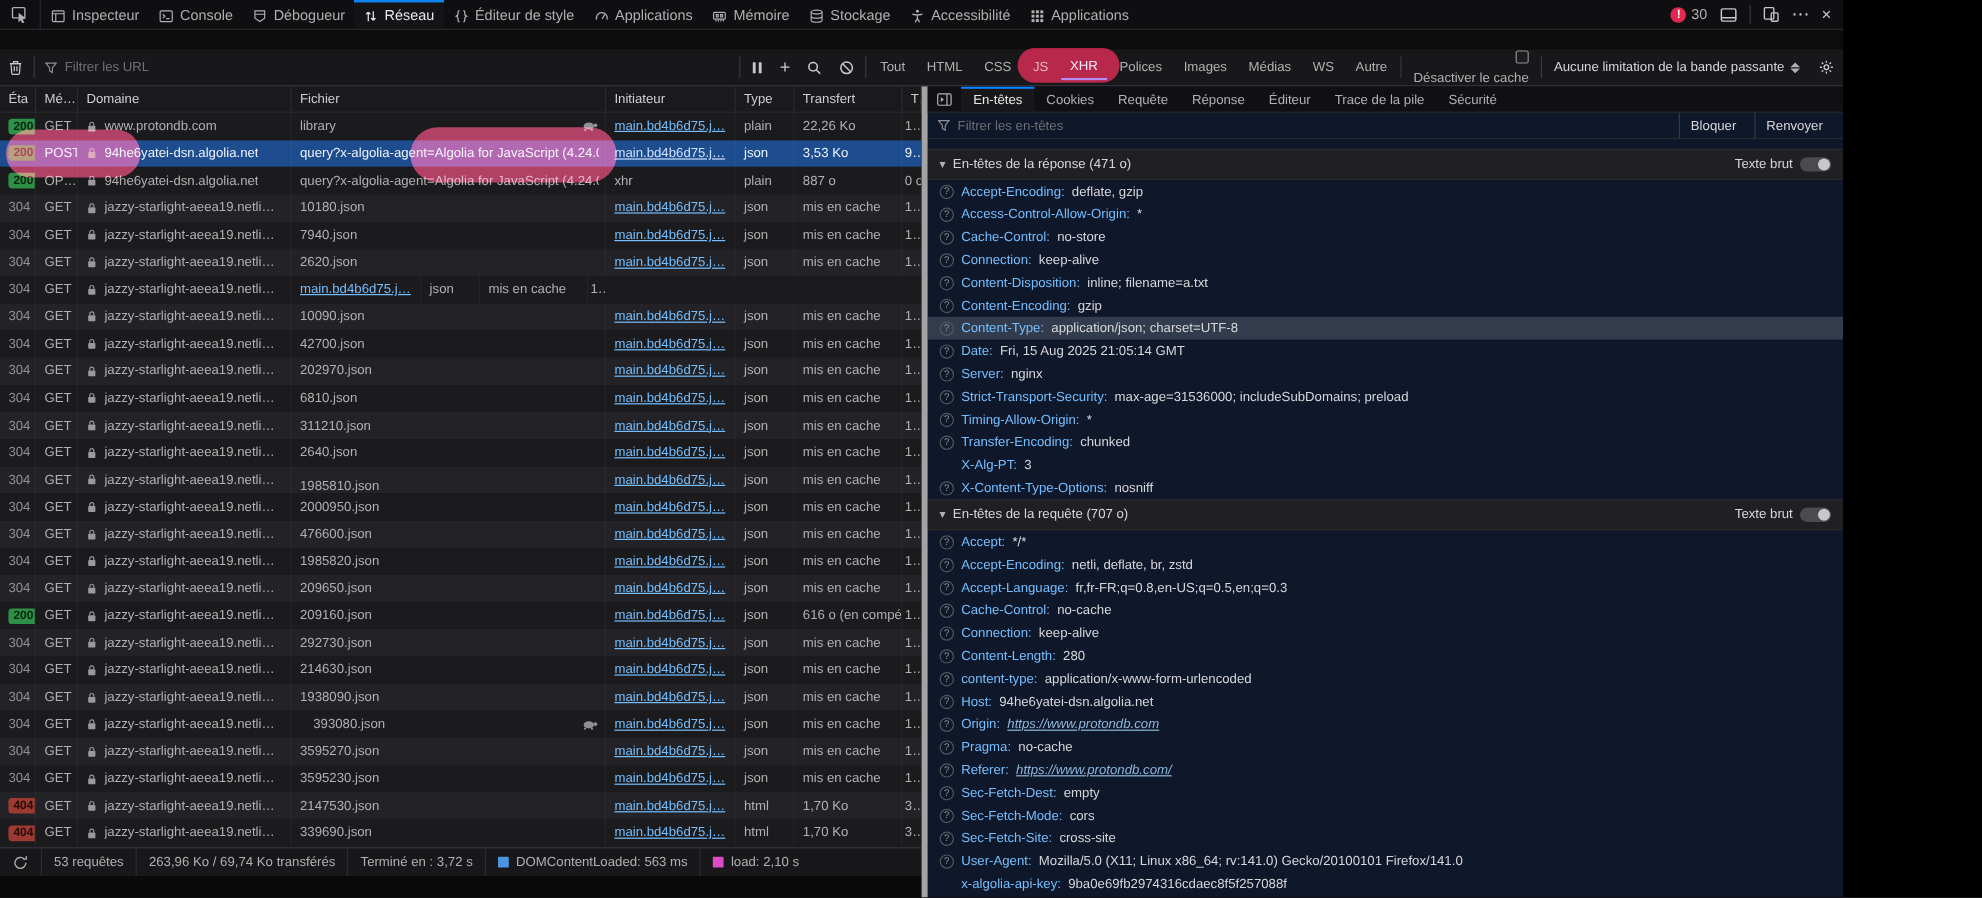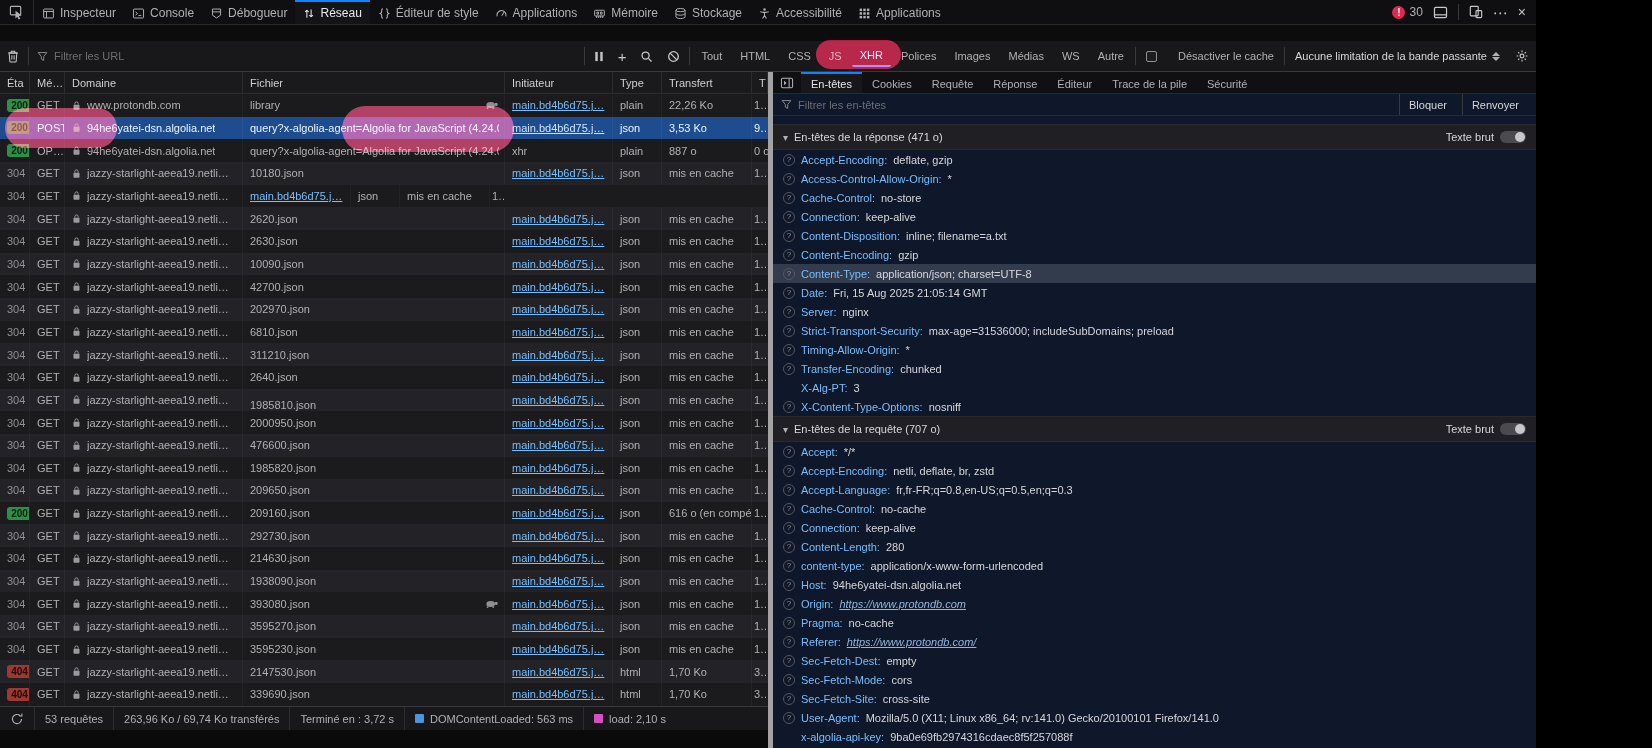--- a/index.html
+++ b/index.html
@@ -27,21 +27,21 @@
   .nettoolbar { position:relative; height:31px; background:#18181a; border-bottom:1px solid #38383d;
                 display:flex; align-items:center; font-size:11px;margin-top:16px; }
   .tbtn { display:flex; align-items:center; justify-content:center; padding:0 7px; height:100%; color:#b1b1b3; }
   .tsep { width:1px; height:18px; background:#38383d; margin:0 2px; }
   .urlfilter { display:flex; align-items:center; gap:6px; flex:1 1 auto; padding:0 6px; min-width:120px; }
   .urlfilter input, .hfilter input { background:transparent; border:none; outline:none; color:#d7d7db;
         font-family:"Liberation Sans",sans-serif; font-size:11px; width:100%; }
   input::placeholder { color:#6e6e74; }
   .fbtn { position:relative; padding:3px 8px 4px; margin:0 1px; color:#b1b1b3; border-radius:2px; white-space:nowrap; }
   .fbtn.active { color:#dfe6ff; border-bottom:2px solid #0a84ff; }
-  .cachebox { display:flex; align-items:flex-end; gap:21px; padding:0 8px; white-space:nowrap; }
+  .cachebox { display:flex; align-items:flex-end; gap:6px; padding:0 8px; white-space:nowrap;flex-direction:column; }
   .cb { width:11px; height:11px; border:1px solid #8f8f94; border-radius:2px; background:#1d1d20; }
   .throttle { display:flex; align-items:center; gap:5px; padding:0 8px; white-space:nowrap; color:#d7d7db; }
   .updn { display:flex; flex-direction:column; gap:1px; }
   .updn i { display:block; width:0; height:0; border-left:4px solid transparent; border-right:4px solid transparent; }
   .updn .u { border-bottom:4px solid #b1b1b3; }
   .updn .d { border-top:4px solid #b1b1b3; }
 
   
   .content { display:flex; height:692px; }
   .left { width:768px; display:flex; flex-direction:column; background:#18181a; }
@@ -446,20 +446,23 @@
             <div class="cell" style="width: 35px;">GET</div>
             <div class="cell dom" style="width: 178px;">
               <span style="flex: 0 0 auto;">
                 <svg width="9" height="11" viewBox="0 0 12 14" fill="none" stroke="#9a9a9e" stroke-width="1.3">
                   <rect x="2" y="6" width="8" height="6.5" rx="1" fill="#9a9a9e" stroke="none"></rect>
                   <path d="M3.8 6V4.4a2.2 2.2 0 0 1 4.4 0V6"></path>
                 </svg>
               </span>
               <span>jazzy-starlight-aeea19.netli…</span>
             </div>
+            <div class="cell c-file" style="width: 262px;">
+              <span style="overflow: hidden; text-overflow: clip;">7940.json</span>
+            </div>
             <div class="cell" style="width: 108px;">
               <a class="ilink">main.bd4b6d75.j…</a>
             </div>
             <div class="cell" style="width: 49px;">json</div>
             <div class="cell" style="width: 90px;">mis en cache</div>
             <div class="cell" style="width: 16px; border-right: none; padding-left: 2px;">1…</div>
           </div>
           <div class="nrow even">
             <div class="cell" style="width: 30px;">
               <span class="st304">304</span>
@@ -490,23 +493,20 @@
             </div>
             <div class="cell" style="width: 35px;">GET</div>
             <div class="cell dom" style="width: 178px;">
               <span style="flex: 0 0 auto;">
                 <svg width="9" height="11" viewBox="0 0 12 14" fill="none" stroke="#9a9a9e" stroke-width="1.3">
                   <rect x="2" y="6" width="8" height="6.5" rx="1" fill="#9a9a9e" stroke="none"></rect>
                   <path d="M3.8 6V4.4a2.2 2.2 0 0 1 4.4 0V6"></path>
                 </svg>
               </span>
               <span>jazzy-starlight-aeea19.netli…</span>
-            </div>
-            <div class="cell c-file" style="width: 262px;">
-              <span style="overflow: hidden; text-overflow: clip;">2630.json</span>
             </div>
             <div class="cell" style="width: 108px;">
               <a class="ilink">main.bd4b6d75.j…</a>
             </div>
             <div class="cell" style="width: 49px;">json</div>
             <div class="cell" style="width: 90px;">mis en cache</div>
             <div class="cell" style="width: 16px; border-right: none; padding-left: 2px;">1…</div>
           </div>
           <div class="nrow even">
             <div class="cell" style="width: 30px;">
@@ -876,21 +876,21 @@
             <div class="cell dom" style="width: 178px;">
               <span style="flex: 0 0 auto;">
                 <svg width="9" height="11" viewBox="0 0 12 14" fill="none" stroke="#9a9a9e" stroke-width="1.3">
                   <rect x="2" y="6" width="8" height="6.5" rx="1" fill="#9a9a9e" stroke="none"></rect>
                   <path d="M3.8 6V4.4a2.2 2.2 0 0 1 4.4 0V6"></path>
                 </svg>
               </span>
               <span>jazzy-starlight-aeea19.netli…</span>
             </div>
             <div class="cell c-file" style="width: 262px;">
-              <span style="overflow: hidden; text-overflow: clip;">393080.json</span>
+              <span style="overflow: hidden; text-overflow: clip; margin-left: 11px;">393080.json</span>
               <span style="flex: 0 0 auto;">
                 <svg width="15" height="10" viewBox="0 0 18 11" fill="#8f8f94">
                   <ellipse cx="8" cy="5.5" rx="5.2" ry="3.6"></ellipse>
                   <circle cx="14.6" cy="4.8" r="1.9"></circle>
                   <rect x="3.2" y="8.2" width="2.2" height="2.2" rx="1"></rect>
                   <rect x="10" y="8.2" width="2.2" height="2.2" rx="1"></rect>
                 </svg>
               </span>
             </div>
             <div class="cell" style="width: 108px;">

